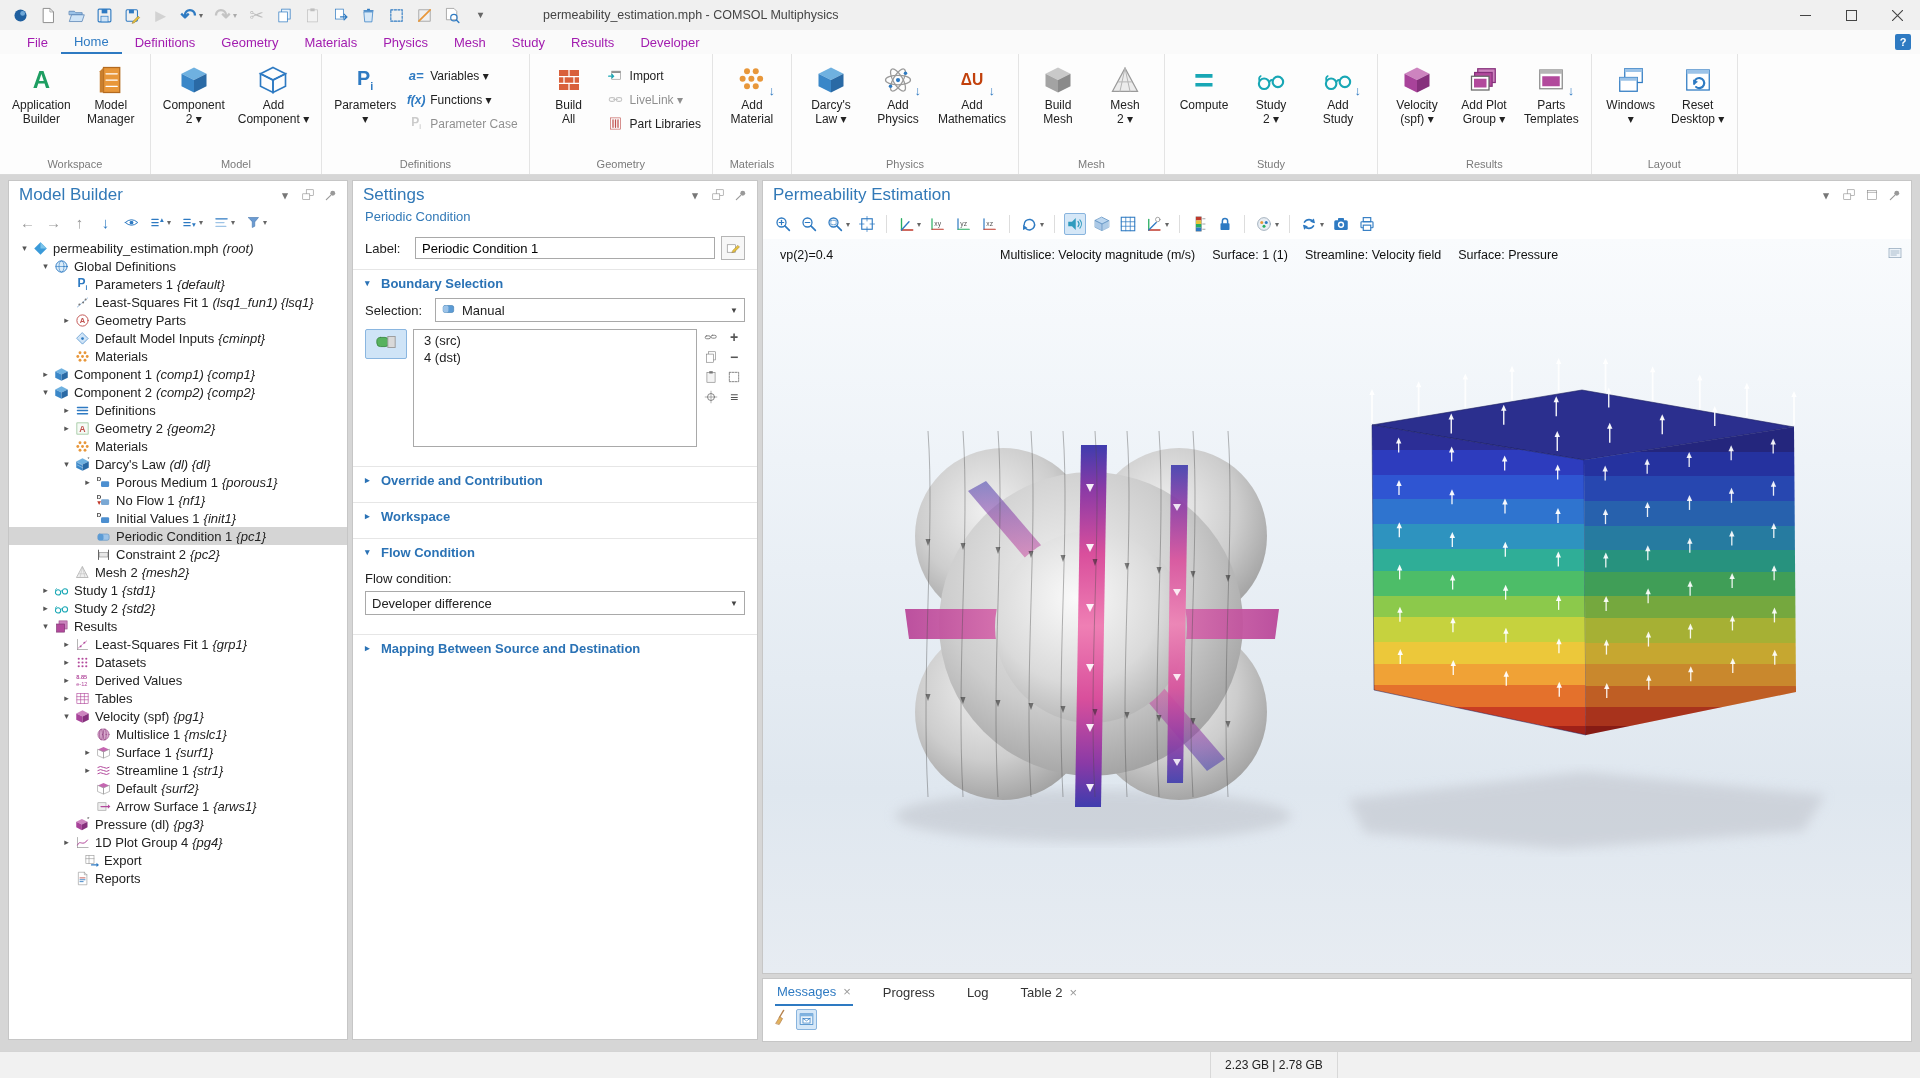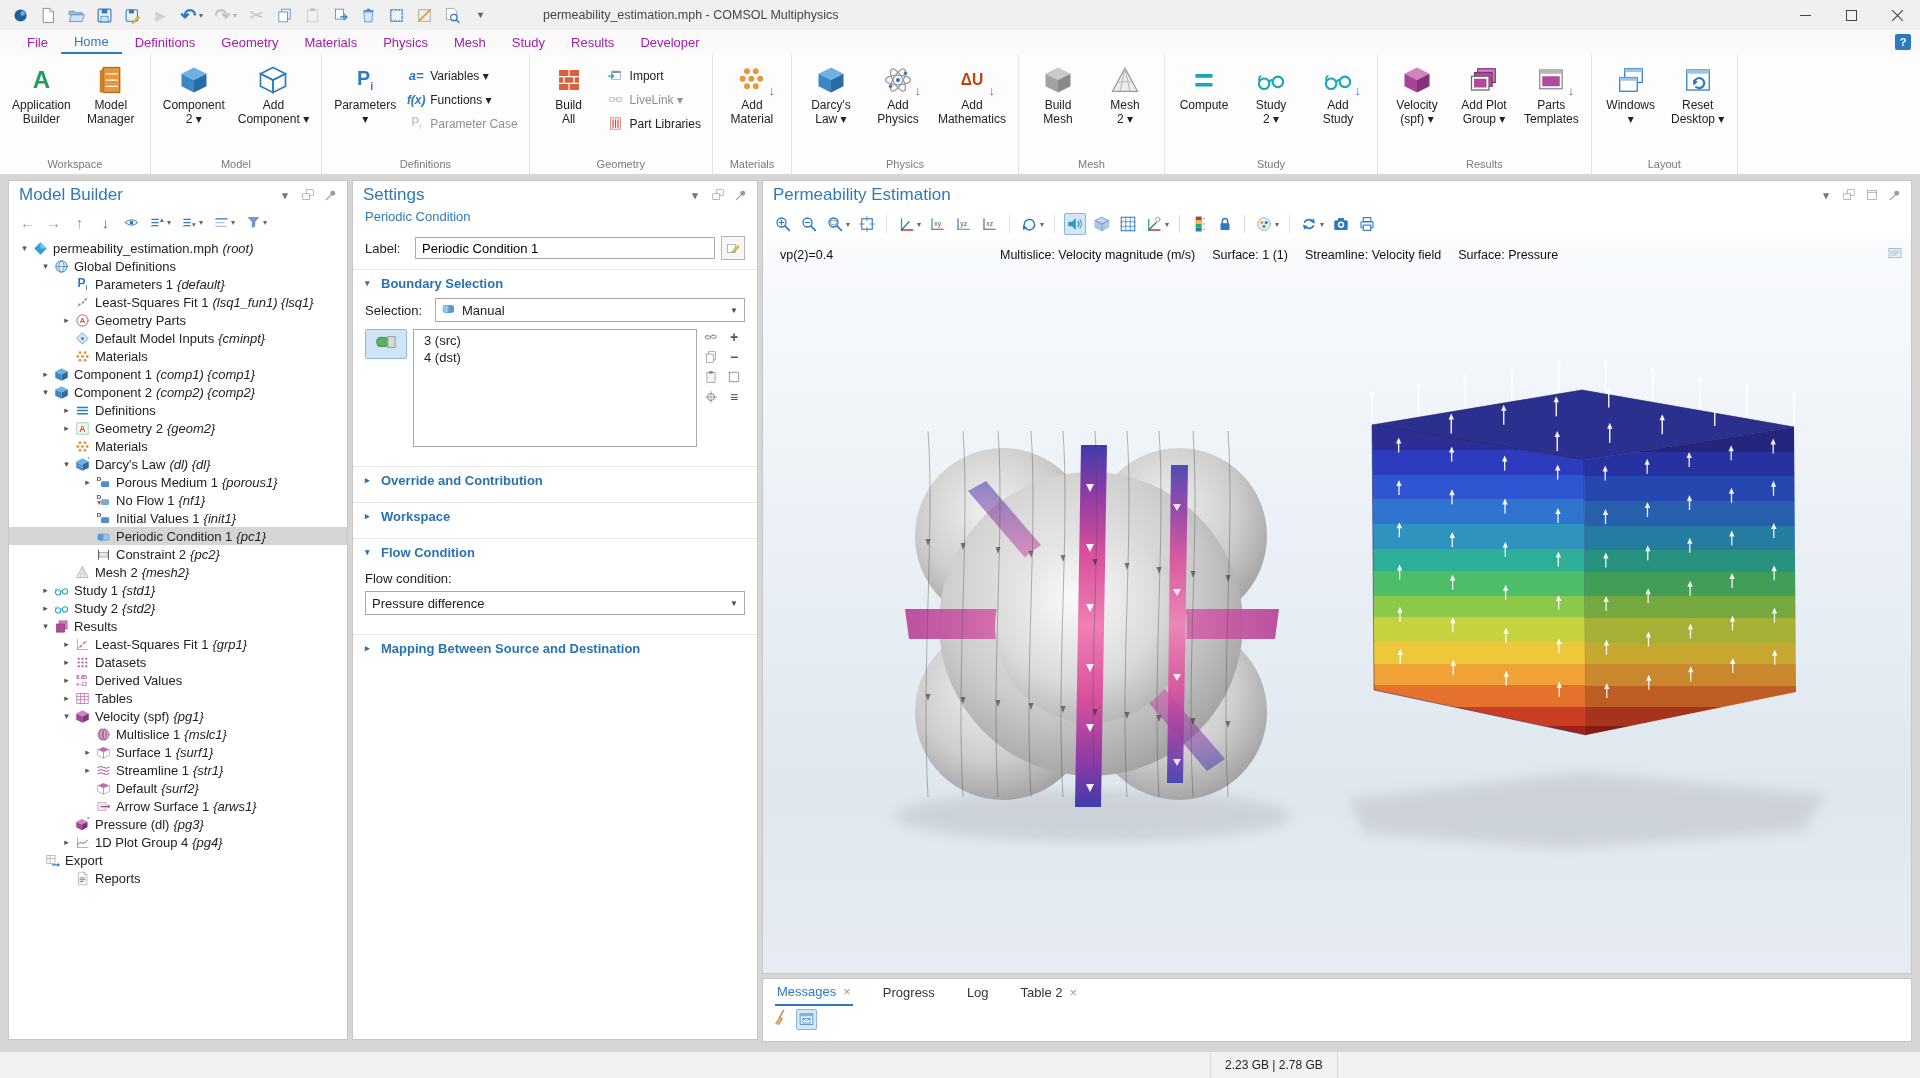--- a/index.html
+++ b/index.html
@@ -1293,21 +1293,21 @@
             <svg width="15" height="15" viewBox="0 0 24 24" fill="none" stroke-linecap="round">
               <line x1="4" y1="20" x2="4" y2="4" stroke="#888"></line>
               <line x1="4" y1="20" x2="21" y2="20" stroke="#888"></line>
               <path d="M4 16 C8 6 12 20 20 8" stroke="#b2499c" stroke-width="1.6"></path>
             </svg>
           </span>
         </span>
         <span class="tlabel">1D Plot Group 4</span>
         <span class="tsuf">{pg4}</span>
       </div>
-      <div class="trow" style="padding-left:20px">
+      <div class="trow" style="padding-left:59px">
         <span class="tarr"></span>
         <span class="tic">
           <span class="ic" style="width:15px;height:15px">
             <svg width="15" height="15" viewBox="0 0 24 24" fill="none" stroke-linecap="round">
               <rect x="3" y="4" width="13" height="13" stroke="#999"></rect>
               <line x1="3" y1="9" x2="16" y2="9" stroke="#999"></line>
               <line x1="8" y1="4" x2="8" y2="17" stroke="#999"></line>
               <line x1="12" y1="19" x2="20" y2="19" stroke="#2e7ac2" stroke-width="2"></line>
               <polygon points="20,15.5 20,22.5 24,19" fill="#2e7ac2"></polygon>
             </svg>
@@ -1481,21 +1481,21 @@
     </div>
   </div>
   <div class="sect">
     <div class="sect-head">
       <span class="tarr">▾</span>
       <span>Flow Condition</span>
     </div>
     <div class="sect-body">
       <div class="flow-label">Flow condition:</div>
       <div class="combo" style="margin-top:5px">
-        <span class="cv">Pressure difference</span>
+        <span class="cv">Developer difference</span>
         <span class="ca">▼</span>
       </div>
     </div>
   </div>
   <div class="sect">
     <div class="sect-head">
       <span class="tarr">▸</span>
       <span>Mapping Between Source and Destination</span>
     </div>
   </div>

